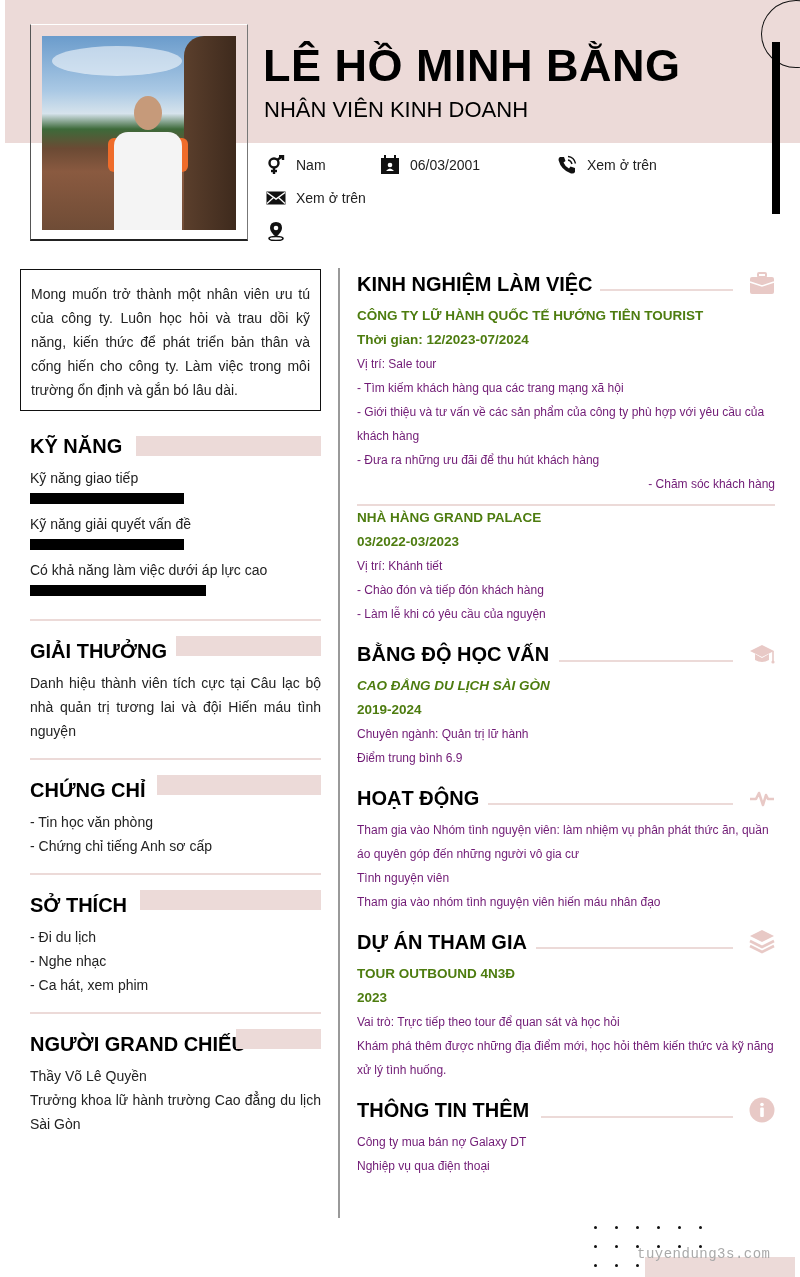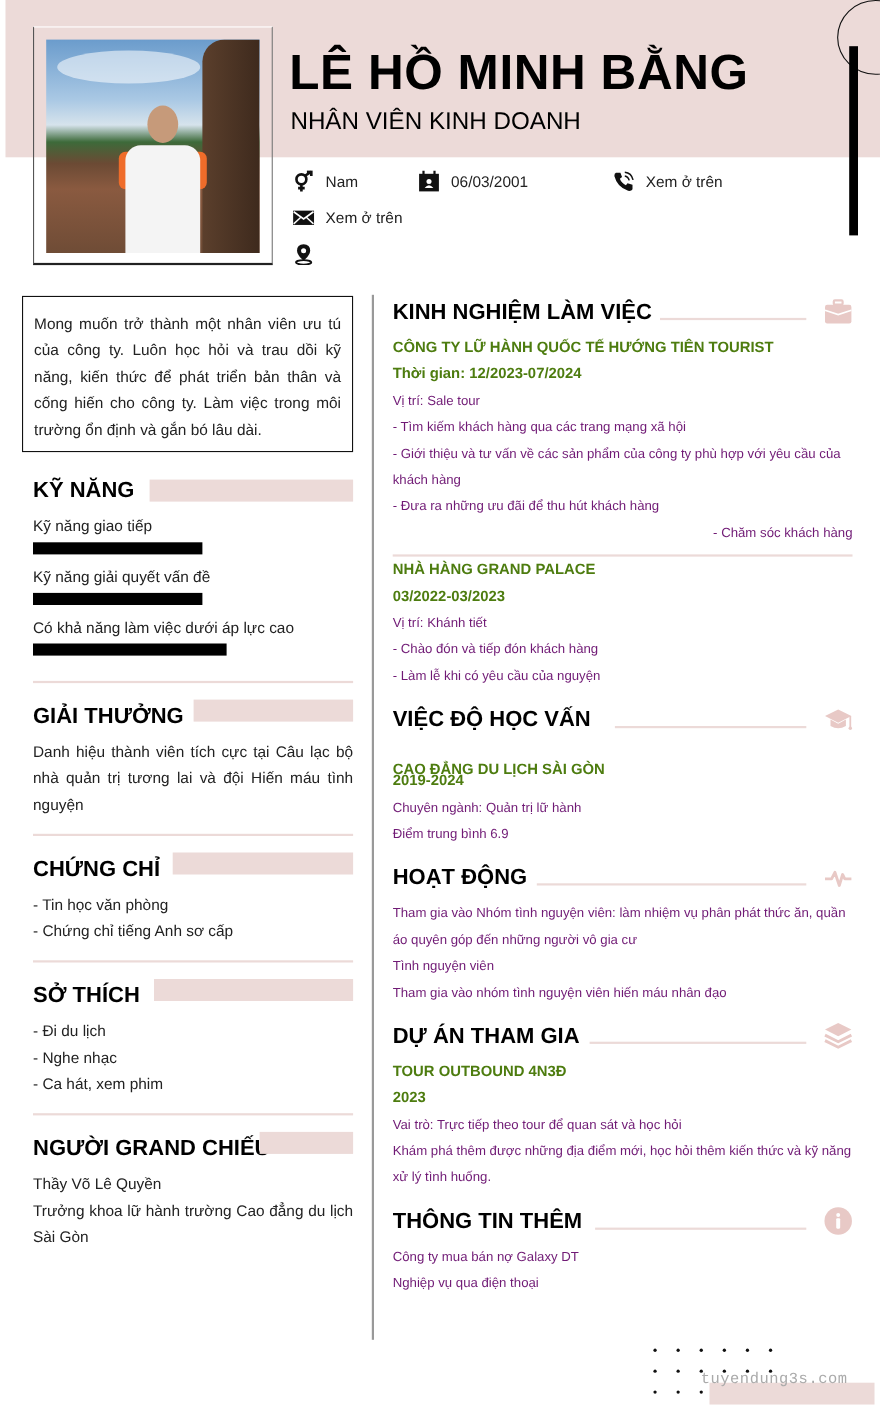--- a/index.html
+++ b/index.html
@@ -166,30 +166,30 @@
 <div class="right-text" style="top:448px;">- Đưa ra những ưu đãi để thu hút khách hàng</div>
 <div class="right-text" style="top:472px;text-align:right;">- Chăm sóc khách hàng</div>
 <div class="divider-pink" style="left:357px; top:504px; width:418px;"></div>
 
 <div class="right-text bold" style="top:506px;">NHÀ HÀNG GRAND PALACE</div>
 <div class="right-text bold" style="top:530px;">03/2022-03/2023</div>
 <div class="right-text" style="top:554px;">Vị trí: Khánh tiết</div>
 <div class="right-text" style="top:578px;">- Chào đón và tiếp đón khách hàng</div>
 <div class="right-text" style="top:602px;">- Làm lễ khi có yêu cầu của nguyện</div>
 
-<div class="right-title" style="top:643px;">VIỆC ĐỘ HỌC VẤN</div>
+<div class="right-title" style="top:643px;">BẰNG ĐỘ HỌC VẤN</div>
 <div class="right-rule" style="left:559px; top:660px; width:174px;"></div>
 <svg class="right-icon" style="top:642px;" viewBox="0 0 26 26">
     <polygon points="13,3 25,9 13,15 1,9" fill="#e8c9c6"></polygon>
     <path d="M6 12 L6 18 Q13 22 20 18 L20 12 L13 16 Z" fill="#e8c9c6"></path>
     <line x1="24" y1="9" x2="24" y2="19" stroke="#e8c9c6" stroke-width="1.6"></line>
     <circle cx="24" cy="20" r="1.6" fill="#e8c9c6"></circle>
   </svg>
 
-<div class="right-text bold" style="top:688px;">CAO ĐẲNG DU LỊCH SÀI GÒN</div>
+<div class="right-text bold" style="top:674px;font-style:italic;">CAO ĐẲNG DU LỊCH SÀI GÒN</div>
 <div class="right-text bold" style="top:698px;">2019-2024</div>
 <div class="right-text" style="top:722px;">Chuyên ngành: Quản trị lữ hành</div>
 <div class="right-text" style="top:746px;">Điểm trung bình 6.9</div>
 
 <div class="right-title" style="top:787px;">HOẠT ĐỘNG</div>
 <div class="right-rule" style="left:488px; top:803px; width:245px;"></div>
 <svg class="right-icon" style="top:785px;" viewBox="0 0 26 26">
     <polyline points="1,14 7,14 10,8 14,20 17,10 19,14 25,14" fill="none" stroke="#e8c9c6" stroke-width="2.6" stroke-linejoin="round"></polyline>
   </svg>
 

